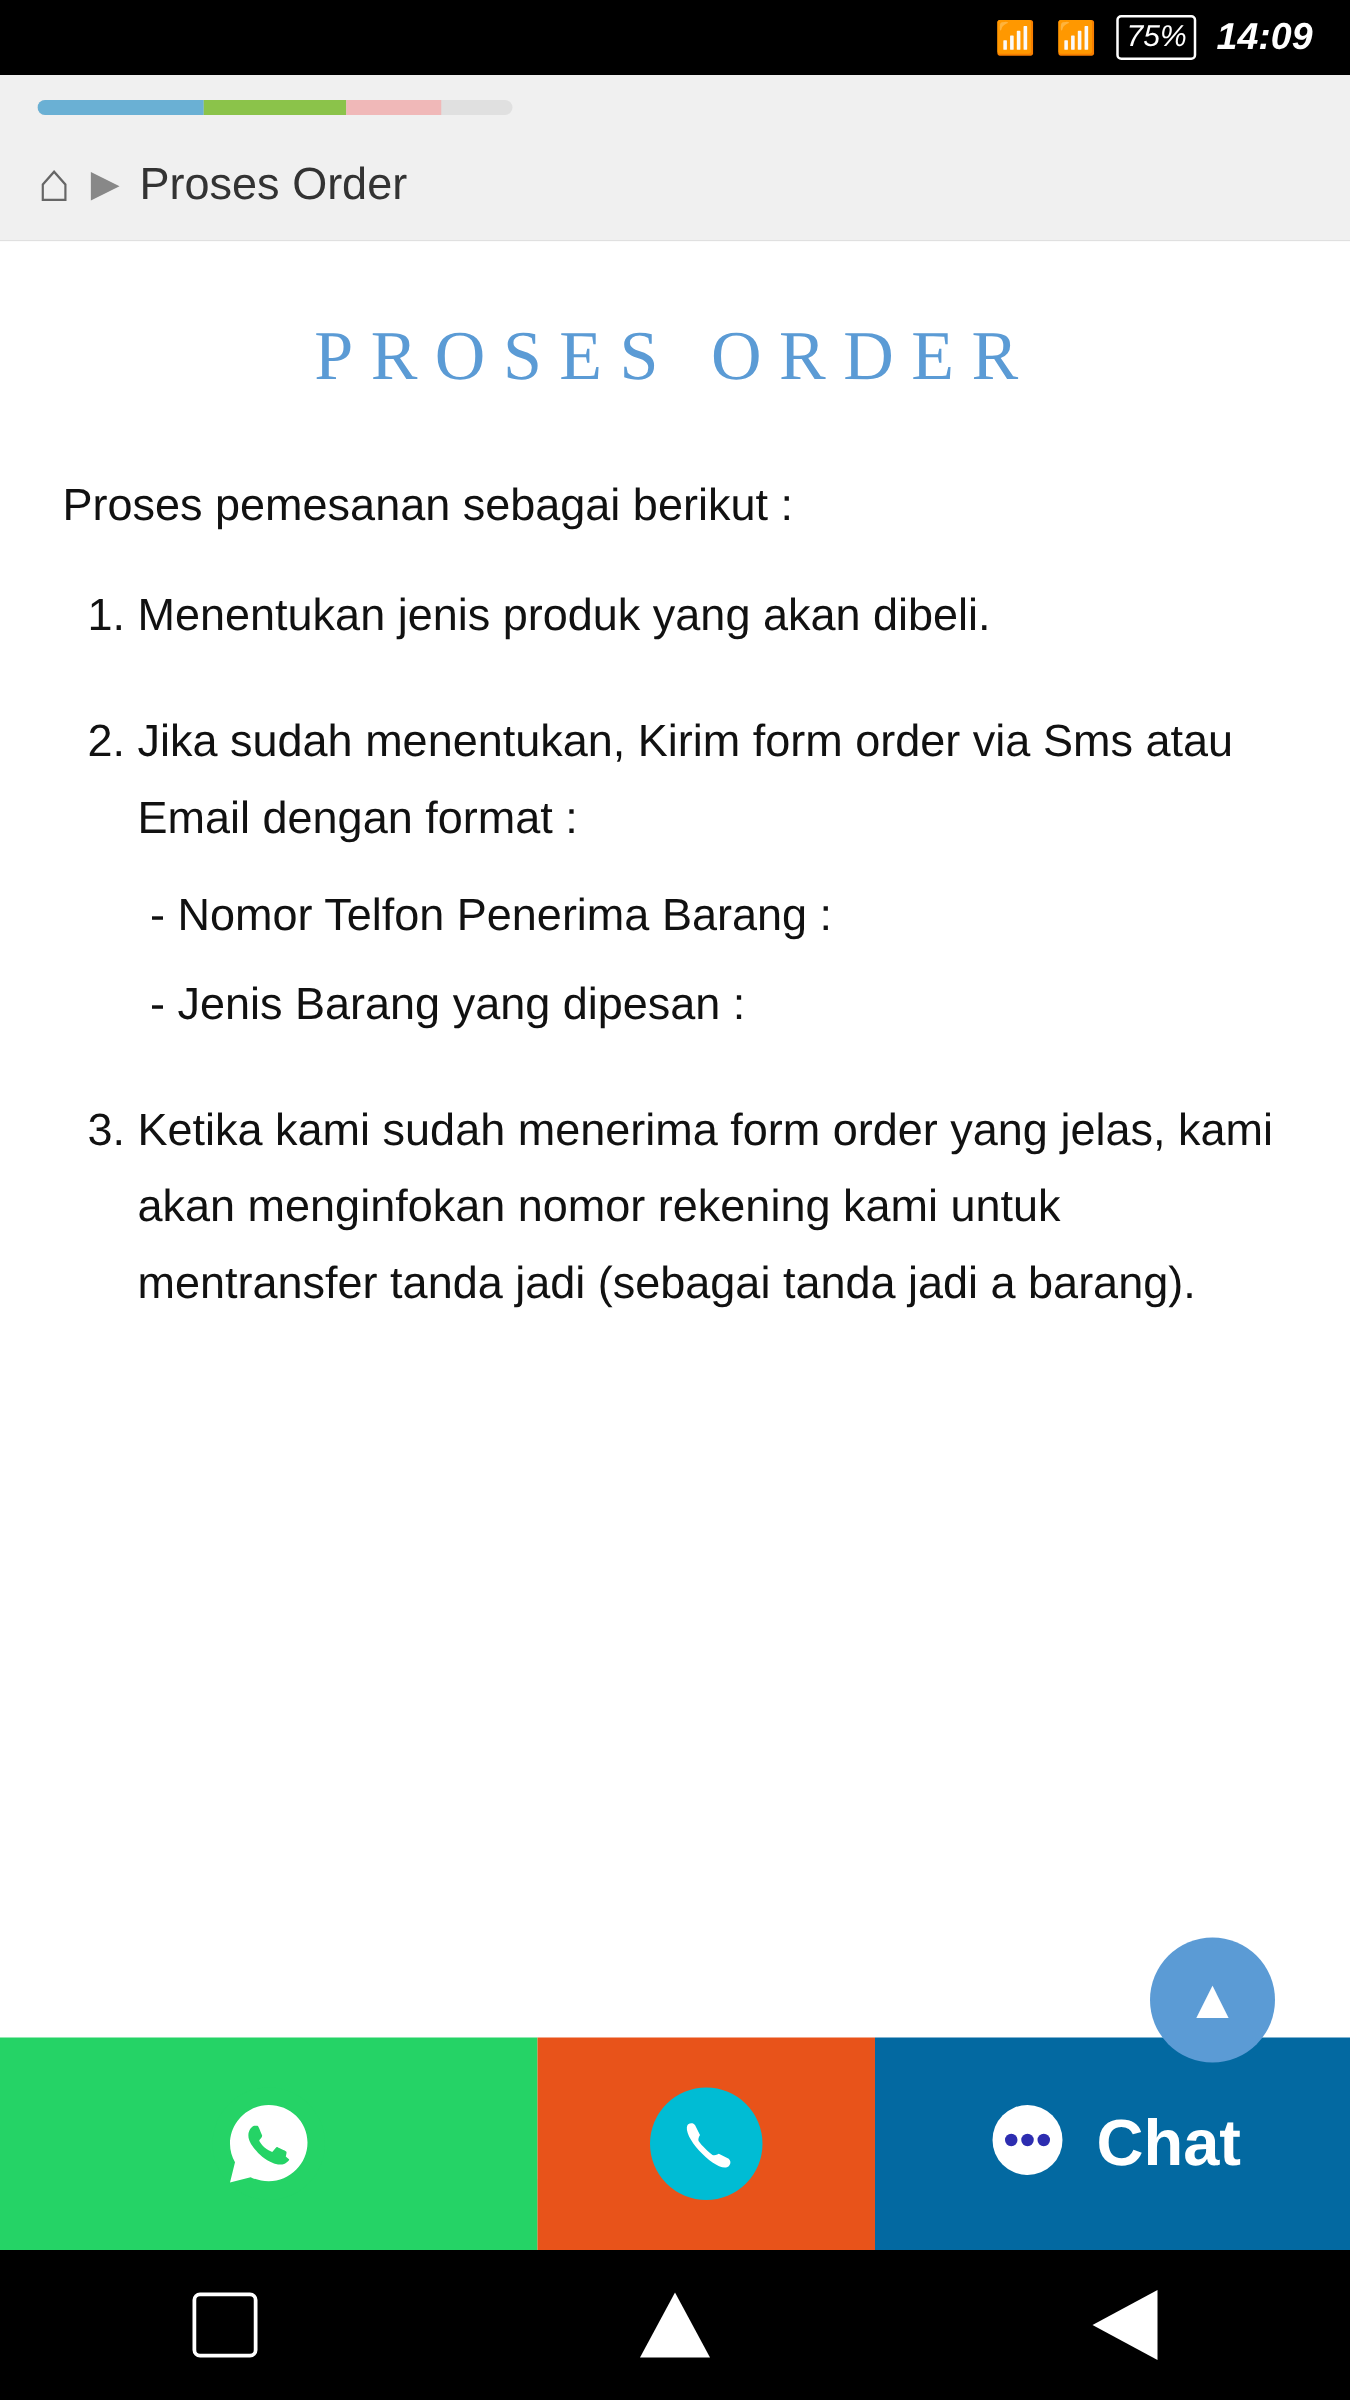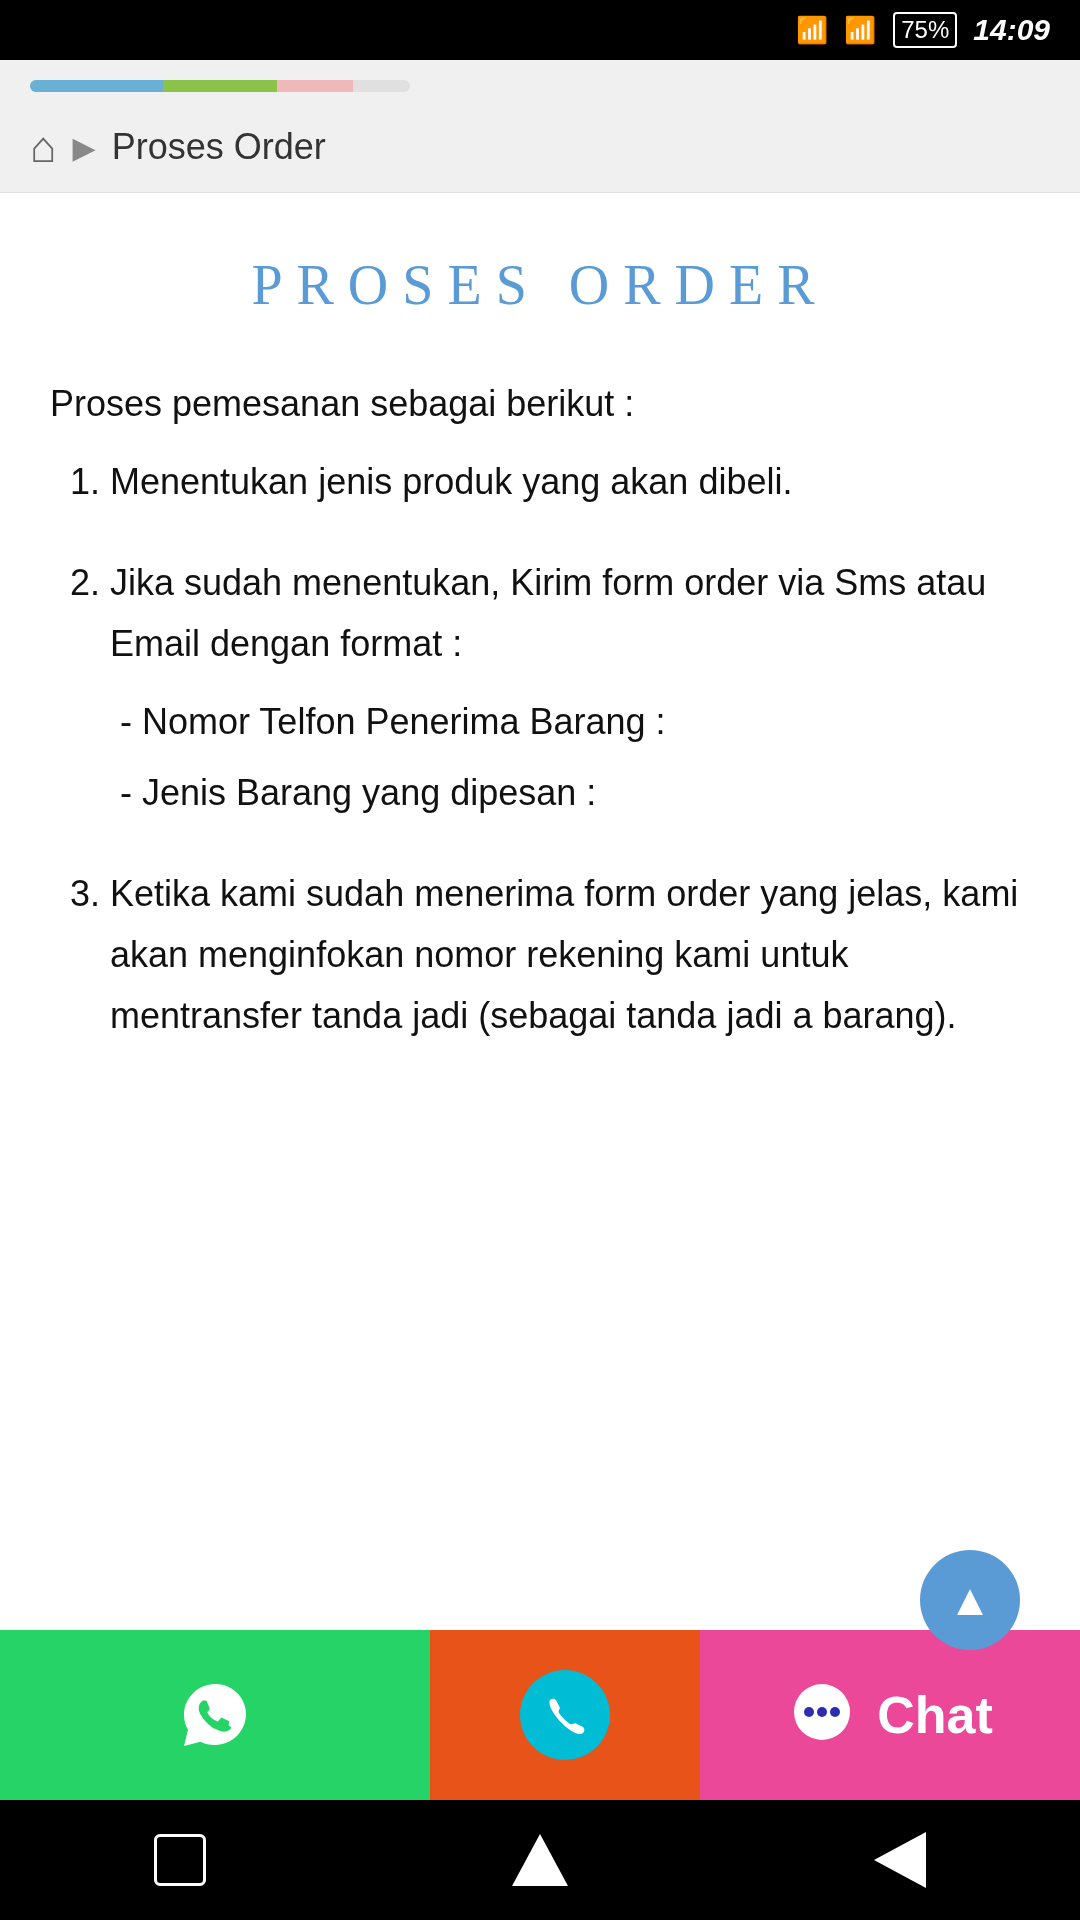--- a/index.html
+++ b/index.html
@@ -35,20 +35,21 @@
       font-weight: bold;
       font-style: italic;
     }
     .battery-box {
       border: 2px solid #fff;
       border-radius: 4px;
       padding: 2px 6px;
       color: #fff;
       font-size: 24px;
       position: relative;
+      font-style: italic;
     }
 
     
     .progress-area {
       width: 100%;
       background: #f0f0f0;
       padding: 20px 30px 10px 30px;
     }
     .progress-track {
       width: 380px;
@@ -111,21 +112,21 @@
       letter-spacing: 14px;
       color: #5b9bd5;
       font-weight: normal;
       margin-bottom: 60px;
       font-family: Georgia, serif;
     }
 
     .intro-text {
       font-size: 36px;
       color: #111;
-      margin-bottom: 20px;
+      margin-bottom: 30px;
       line-height: 1.5;
     }
 
     .ordered-list {
       padding-left: 60px;
       font-size: 36px;
       color: #111;
       line-height: 1.7;
     }
     .ordered-list li {
@@ -201,21 +202,21 @@
       background: #00bcd4;
       border-radius: 50%;
       display: flex;
       align-items: center;
       justify-content: center;
     }
 
     .chat-btn {
       flex: 1;
       height: 170px;
-      background: #ec4899;
+      background: #0369a1;
       display: flex;
       align-items: center;
       justify-content: center;
       gap: 20px;
       cursor: pointer;
     }
     .chat-bubble-icon {
       width: 70px;
       height: 70px;
     }

